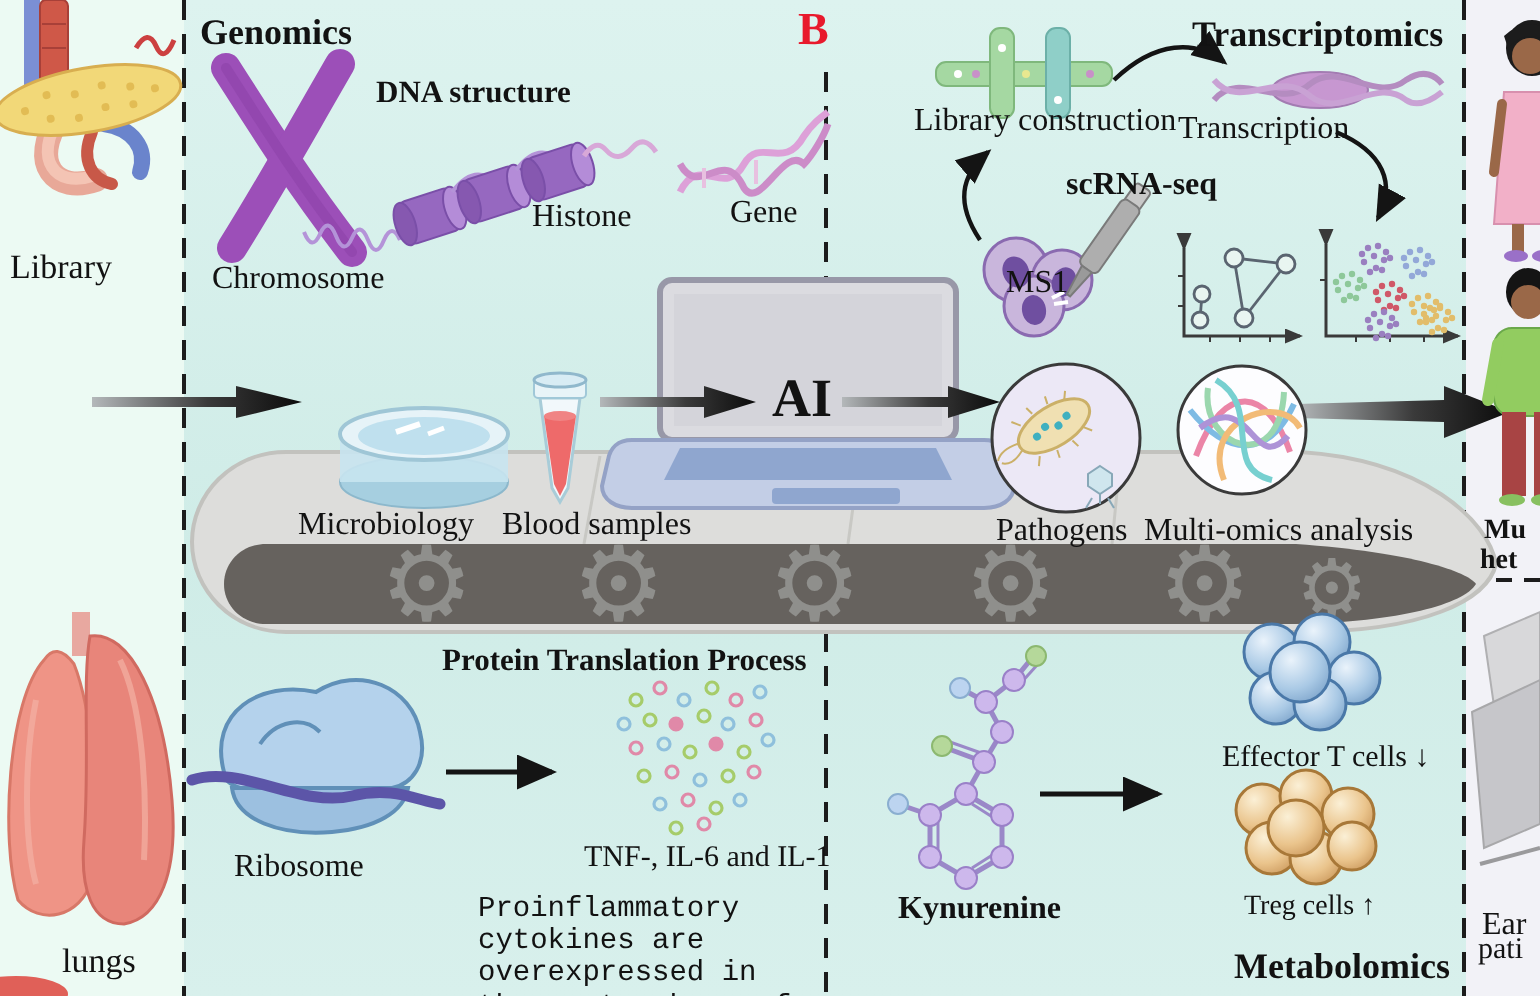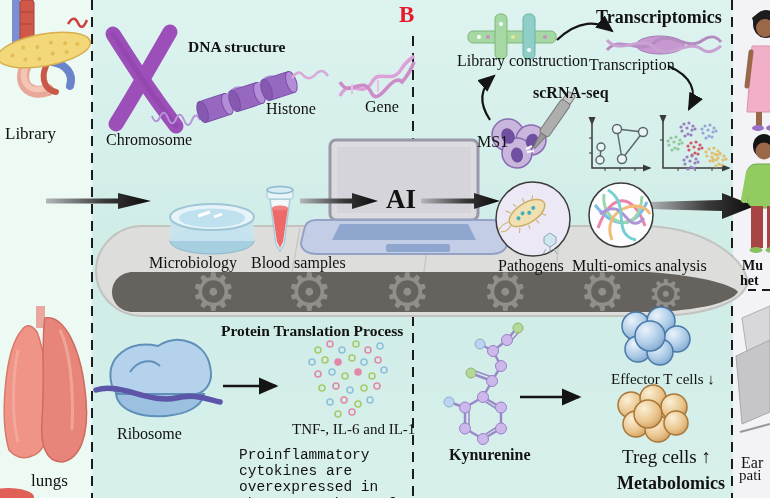--- a/index.html
+++ b/index.html
@@ -425,50 +425,51 @@
         <ellipse cx="772" cy="250" rx="6.5" ry="3" fill="#88c060"></ellipse>
     </g>
     <g>
       <path d="M742,318 L770,306 L770,352 L748,360 Z" fill="#d8d8da" stroke="#b0b0b2"></path>
       <path d="M748,352 L770,342 L770,366 Z" fill="#707074"></path>
       <path d="M736,356 L770,340 L770,412 L742,424 Z" fill="#c6c6ca" stroke="#a8a8aa"></path>
       <line x1="740" y1="432" x2="770" y2="424" stroke="#9a9a9c" stroke-width="2"></line>
     </g>
   </svg>
 
+  <div class="lbl ttl" style="left:100px;top:6px;">Genomics</div>
   <div class="lbl b red" style="left:399px;top:2px;font-size:23px;">B</div>
   <div class="lbl ttl" style="left:596px;top:7px;">Transcriptomics</div>
 
   <div class="lbl b" style="left:188px;top:38px;font-size:15.5px;">DNA structure</div>
   <div class="lbl" style="left:106px;top:131px;">Chromosome</div>
   <div class="lbl" style="left:266px;top:100px;">Histone</div>
   <div class="lbl" style="left:365px;top:98px;">Gene</div>
 
   <div class="lbl" style="left:457px;top:52px;">Library construction</div>
   <div class="lbl" style="left:589px;top:56px;">Transcription</div>
   <div class="lbl b" style="left:533px;top:84px;">scRNA-seq</div>
-  <div class="lbl" style="left:477px;top:133px;">MS1</div>
+  <div class="lbl" style="left:503px;top:133px;">MS1</div>
 
   <div class="lbl" style="left:5px;top:124px;font-size:17px;">Library</div>
   <div class="lbl" style="left:31px;top:471px;font-size:17px;">lungs</div>
 
   <div class="lbl" style="left:149px;top:254px;">Microbiology</div>
   <div class="lbl" style="left:251px;top:254px;">Blood samples</div>
   <div class="lbl b" style="left:386px;top:184px;font-size:27px;">AI</div>
   <div class="lbl" style="left:498px;top:257px;">Pathogens</div>
   <div class="lbl b" style="left:221px;top:322px;font-size:15.5px;">Protein Translation Process</div>
 
   <div class="lbl" style="left:572px;top:257px;">Multi-omics analysis</div>
   <div class="lbl" style="left:117px;top:425px;">Ribosome</div>
   <div class="lbl" style="left:292px;top:421px;font-size:15px;">TNF-, IL-6 and IL-1</div>
   <div class="lbl note" style="left:239px;top:447px;font-family:Liberation Mono, monospace;">Proinflammatory cytokines are overexpressed in the acute phase of sepsis</div>
 
   <div class="lbl" style="left:449px;top:446px;font-weight:bold;">Kynurenine</div>
   <div class="lbl" style="left:611px;top:371px;font-size:15px;">Effector T cells ↓</div>
-  <div class="lbl" style="left:622px;top:446px;font-size:19px;">Treg cells ↑</div>
+  <div class="lbl" style="left:622px;top:446px;font-size:14px;">Treg cells ↑</div>
   <div class="lbl ttl" style="left:617px;top:473px;">Metabolomics</div>
 
   <div class="lbl b" style="left:742px;top:258px;font-size:14px;">Mu</div>
   <div class="lbl b" style="left:740px;top:273px;font-size:14px;">het</div>
   <div class="lbl" style="left:741px;top:454px;font-size:16px;">Ear</div>
   <div class="lbl" style="left:739px;top:467px;font-size:15px;">pati</div>
 
 </div>
 
 </body></html>

